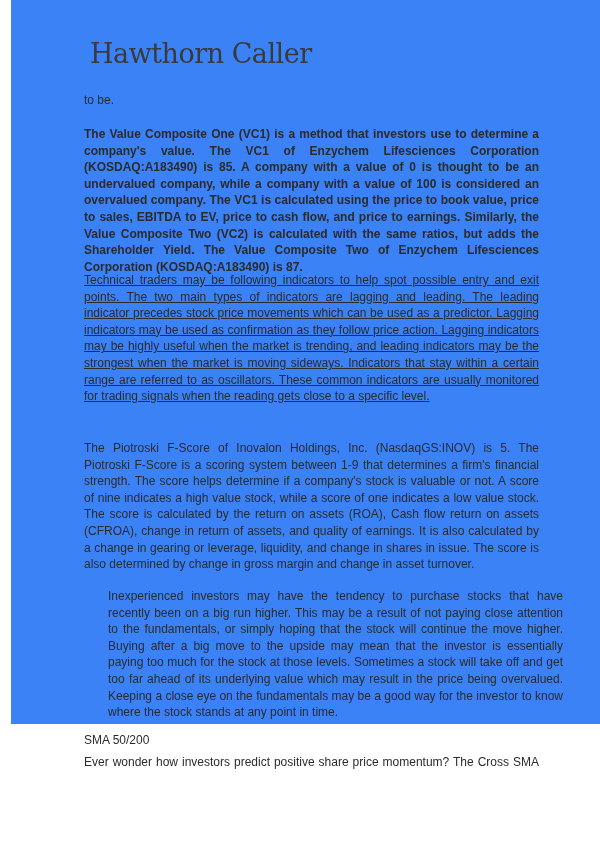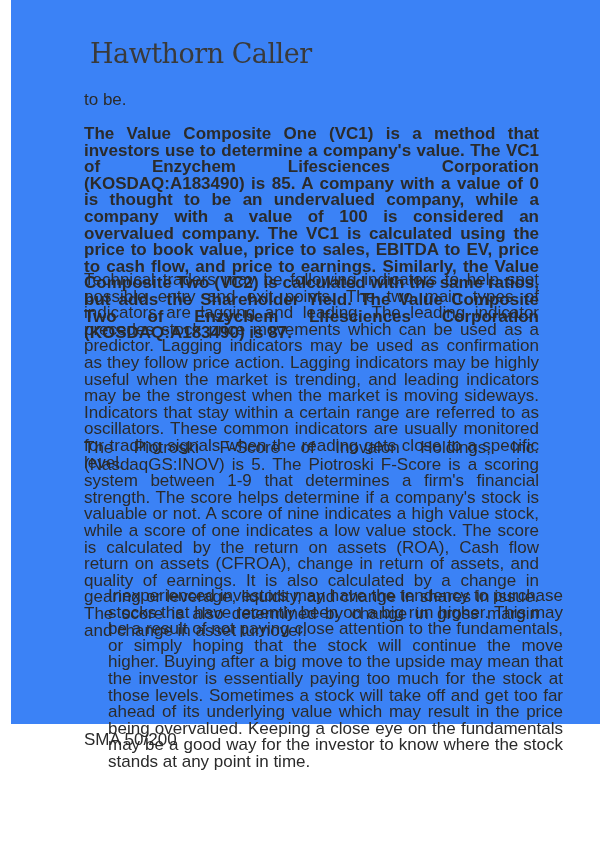--- a/index.html
+++ b/index.html
@@ -10,28 +10,28 @@
   }
   .masthead {
     position: absolute; left: 79px; top: 40px;
     font-family: "DejaVu Serif", "Liberation Serif", serif;
     font-size: 27px; color: #3a3a3a; letter-spacing: -0.5px;
     line-height: 1;
   }
   .body {
     position: absolute; left: 73px; width: 455px;
     font-family: "Liberation Sans", "DejaVu Sans", sans-serif;
-    font-size: 17px; color: #2b2b2b; line-height: 16.6px;
+    font-size: 12px; color: #2b2b2b; line-height: 16.6px;
   }
   .body p { margin: 0; }
   .justify { text-align: justify; text-align-last: left; }
   .full-justify { text-align: justify; text-align-last: justify; }
   #p0 { top: 92px; }
   #p1 { top: 126px; font-weight: bold; }
-  #p2 { top: 272px; }
+  #p2 { top: 272px; text-decoration: underline; }
   #p3 { top: 440px; }
   #p4 { top: 588px; margin-left: 24px; }
   #p5 { top: 720px; margin-top: 12px; }
   #p6 { top: 754px; }
 </style>
 </head>
 <body>
 
 <div class="page">
   <div class="masthead">Hawthorn Caller</div>
@@ -47,13 +47,16 @@
   </div>
   <div class="body justify" id="p3">
     <p>The Piotroski F-Score of Inovalon Holdings, Inc. (NasdaqGS:INOV) is 5.  The Piotroski F-Score is a scoring system between 1-9 that determines a firm's financial strength.  The score helps determine if a company's stock is valuable or not.  A score of nine indicates a high value stock, while a score of one indicates a low value stock.  The score is calculated by the return on assets (ROA), Cash flow return on assets (CFROA), change in return of assets, and quality of earnings.  It is also calculated by a change in gearing or leverage, liquidity, and change in shares in issue.  The score is also determined by change in gross margin and change in asset turnover.</p>
   </div>
   <div class="body justify" id="p4">
     <p>Inexperienced investors may have the tendency to purchase stocks that have recently been on a big run higher. This may be a result of not paying close attention to the fundamentals, or simply hoping that the stock will continue the move higher. Buying after a big move to the upside may mean that the investor is essentially paying too much for the stock at those levels. Sometimes a stock will take off and get too far ahead of its underlying value which may result in the price being overvalued. Keeping a close eye on the fundamentals may be a good way for the investor to know where the stock stands at any point in time.</p>
   </div>
   <div class="body" id="p5">
     <p>SMA 50/200</p>
   </div>
+  <div class="body full-justify" id="p6">
+    <p>Ever wonder how investors predict positive share price momentum? The Cross SMA</p>
+  </div>
 </div>
 
 </body></html>

